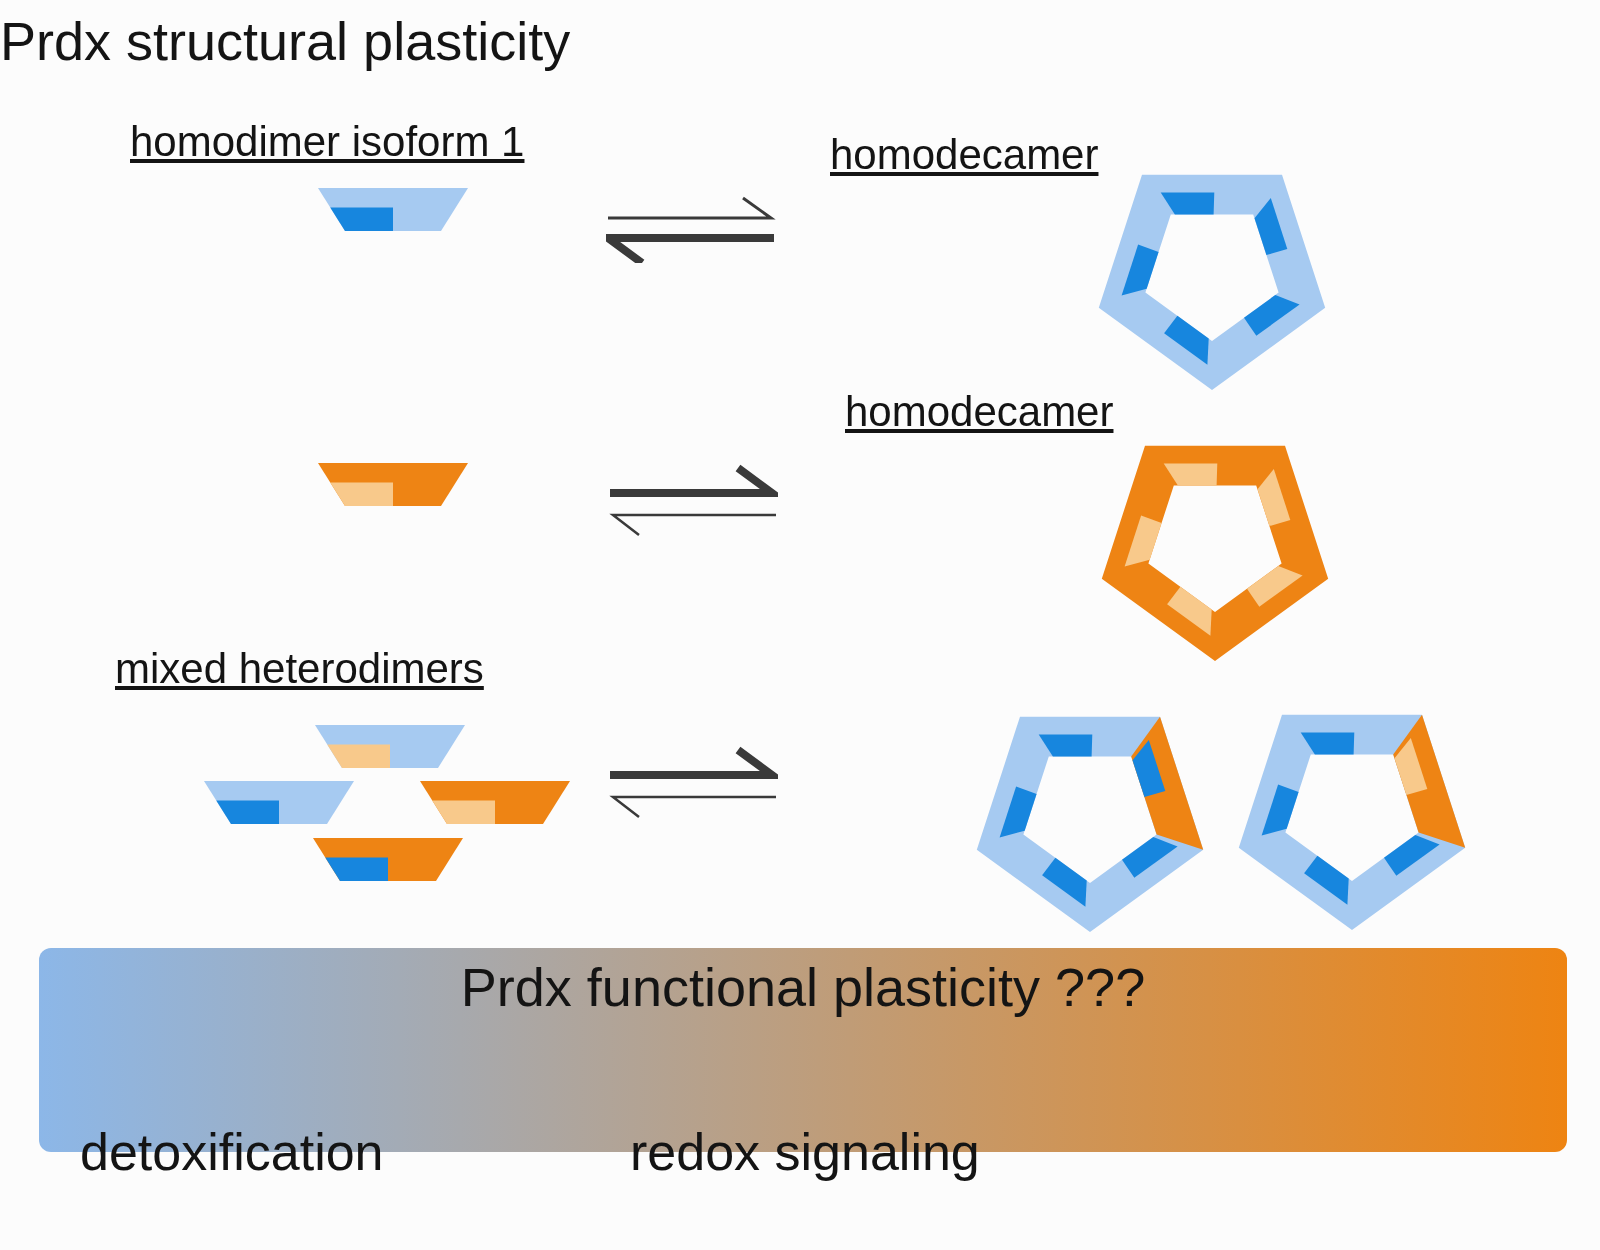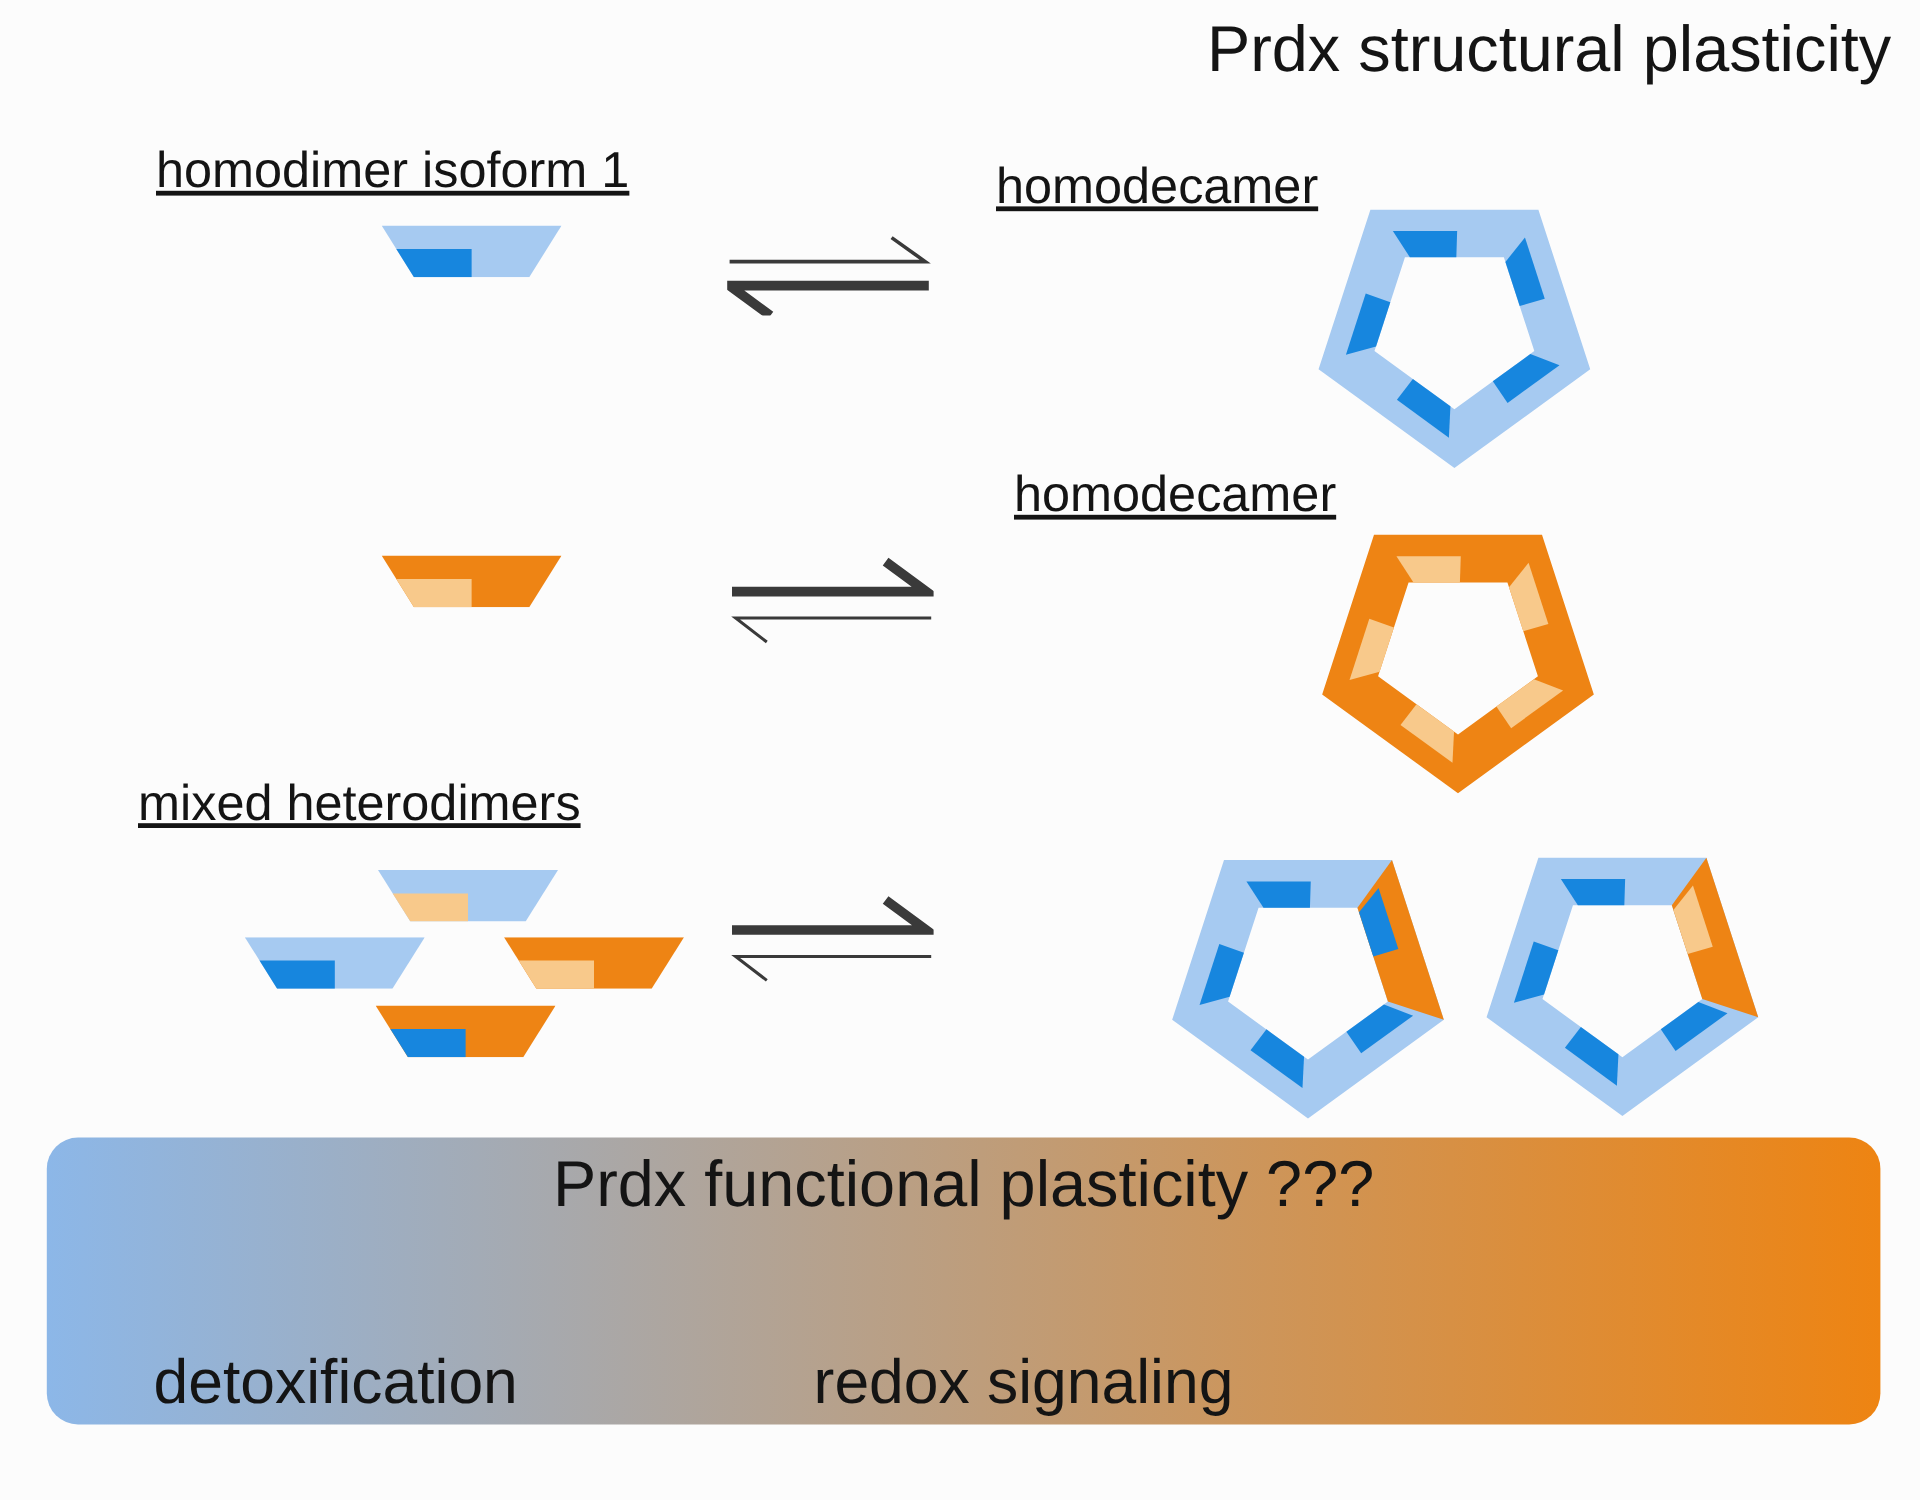--- a/index.html
+++ b/index.html
@@ -8,34 +8,34 @@
     font-family:"Liberation Sans", sans-serif;
     color:var(--c-text,#141414);
   }
   .canvas{
     position:relative;
     width:1600px;height:1250px;
     overflow:hidden;
     background:var(--c-background,#fcfcfc);
   }
   .abs{position:absolute;line-height:1;white-space:nowrap;}
-  .main-title{font-size:54px; top:14px; left:0; width:1536px; text-align:right;padding-left:40px;}
+  .main-title{font-size:54px; top:14px; left:0; width:1536px; text-align:left;}
   .row-label{font-size:42px;text-decoration:underline;}
   .fill-lightblue{fill:var(--c-light_blue,#a6caf1);}
   .fill-darkblue{fill:var(--c-dark_blue,#1786de);}
   .fill-orange{fill:var(--c-orange,#ee8414);}
   .fill-lightorange{fill:var(--c-light_orange,#f8c98b);}
   .arrow-stroke{stroke:var(--c-arrow,#3a3a3a);fill:none;}
   .banner{
-    left:39px; top:948px; width:1528px; height:239px;
-    border-radius:26px;
+    left:39px; top:948px; width:1528px; height:204px;
+    border-radius:12px;
     background:linear-gradient(90deg,var(--c-banner_gradient_left,#8cb7e8),var(--c-banner_gradient_right,#ee8412));
   }
   .banner-title{font-size:54px; top:12px; left:0; width:100%; text-align:center;}
-  .banner-item{font-size:52px; top:178px;margin-left:48px;}
+  .banner-item{font-size:52px; top:178px;}
 </style>
 </head>
 <body>
 
 <svg width="0" height="0" style="position:absolute" aria-hidden="true">
   <defs>
 
     <polygon id="dimer-body" points="0,0 150,0 123,43 27,43"></polygon>
     <polygon id="dimer-patch" points="12.24,19.5 75,19.5 75,43 27,43"></polygon>
 

